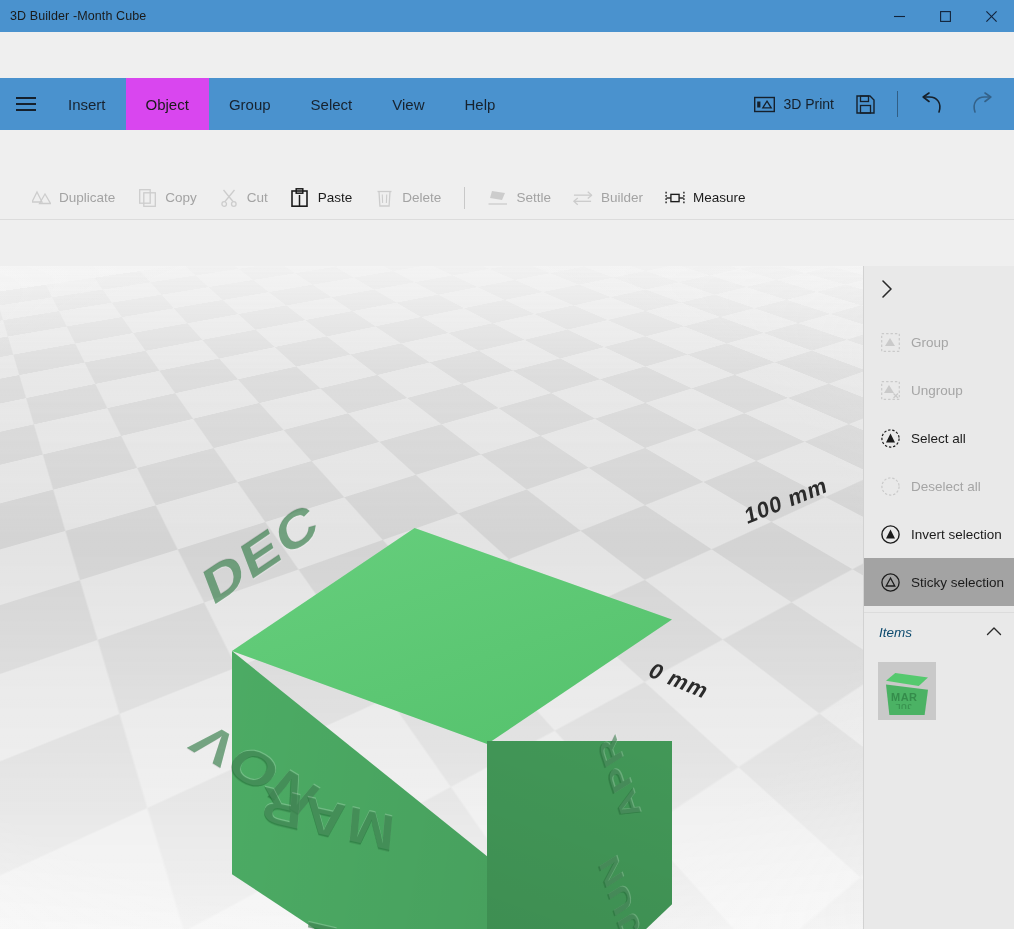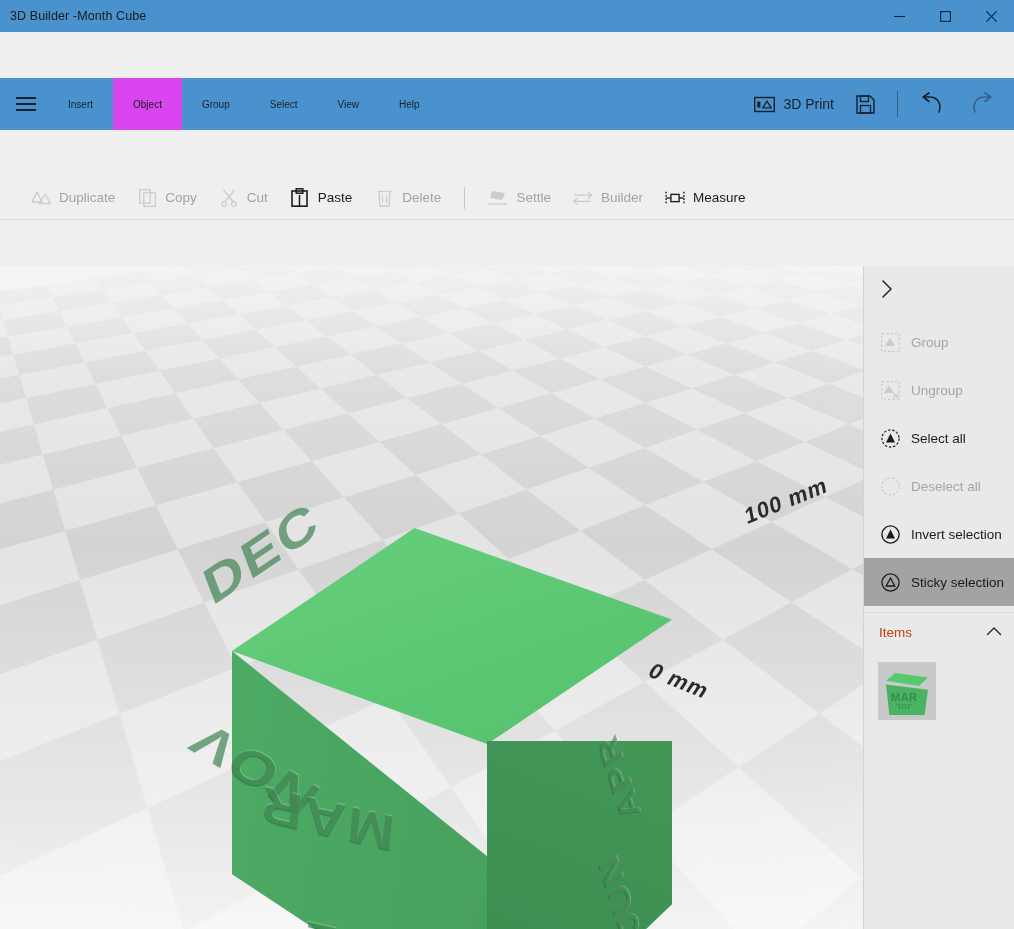--- a/index.html
+++ b/index.html
@@ -49,21 +49,21 @@
     margin-left: 4px;
   }
   .hamburger .bars { width: 20px; }
   .hamburger .bars i {
     display: block; height: 1.6px; background: #15202c; margin: 4.2px 0;
     border-radius: 0;
   }
   .menu-item {
     display: flex; align-items: center; justify-content: center;
     padding: 0 20px;
-    font-size: 10px; color: #17222e;
+    font-size: 15px; color: #17222e;
     cursor: default; white-space: nowrap;
   }
   .menu-item.active { background: #d946ef; color: #1a1a1a; }
 
   .menu-right {
     margin-left: auto; display: flex; align-items: center;
     padding-right: 10px; gap: 2px;
   }
   .mr-btn {
     display: flex; align-items: center; gap: 8px;
@@ -231,22 +231,23 @@
   }
   .rp-item.disabled { color: #a5a5a5; }
   .rp-item.disabled .rp-ico { opacity: .45; }
   .rp-item.selected { background: #a3a3a3; }
   .rp-ico { width: 22px; height: 22px; display: flex; align-items: center; justify-content: center; flex: 0 0 22px; }
 
   .items-header {
     height: 40px; margin-top: 6px;
     display: flex; align-items: center;
     padding: 0 12px 0 15px;
-    font-size: 13.5px; color: #c2410c;
+    font-size: 13.5px; color: #0c4a6e;
     border-top: 1px solid #dcdcdc;
+    font-style: italic;
   }
   .items-header .chev { margin-left: auto; }
   .items-grid { padding: 10px 0 0 14px; }
   .item-thumb {
     width: 58px; height: 58px;
     background: #c9c9c9;
     display: flex; align-items: flex-end; justify-content: center;
     position: relative; overflow: hidden;
   }
   .thumb-cube {

